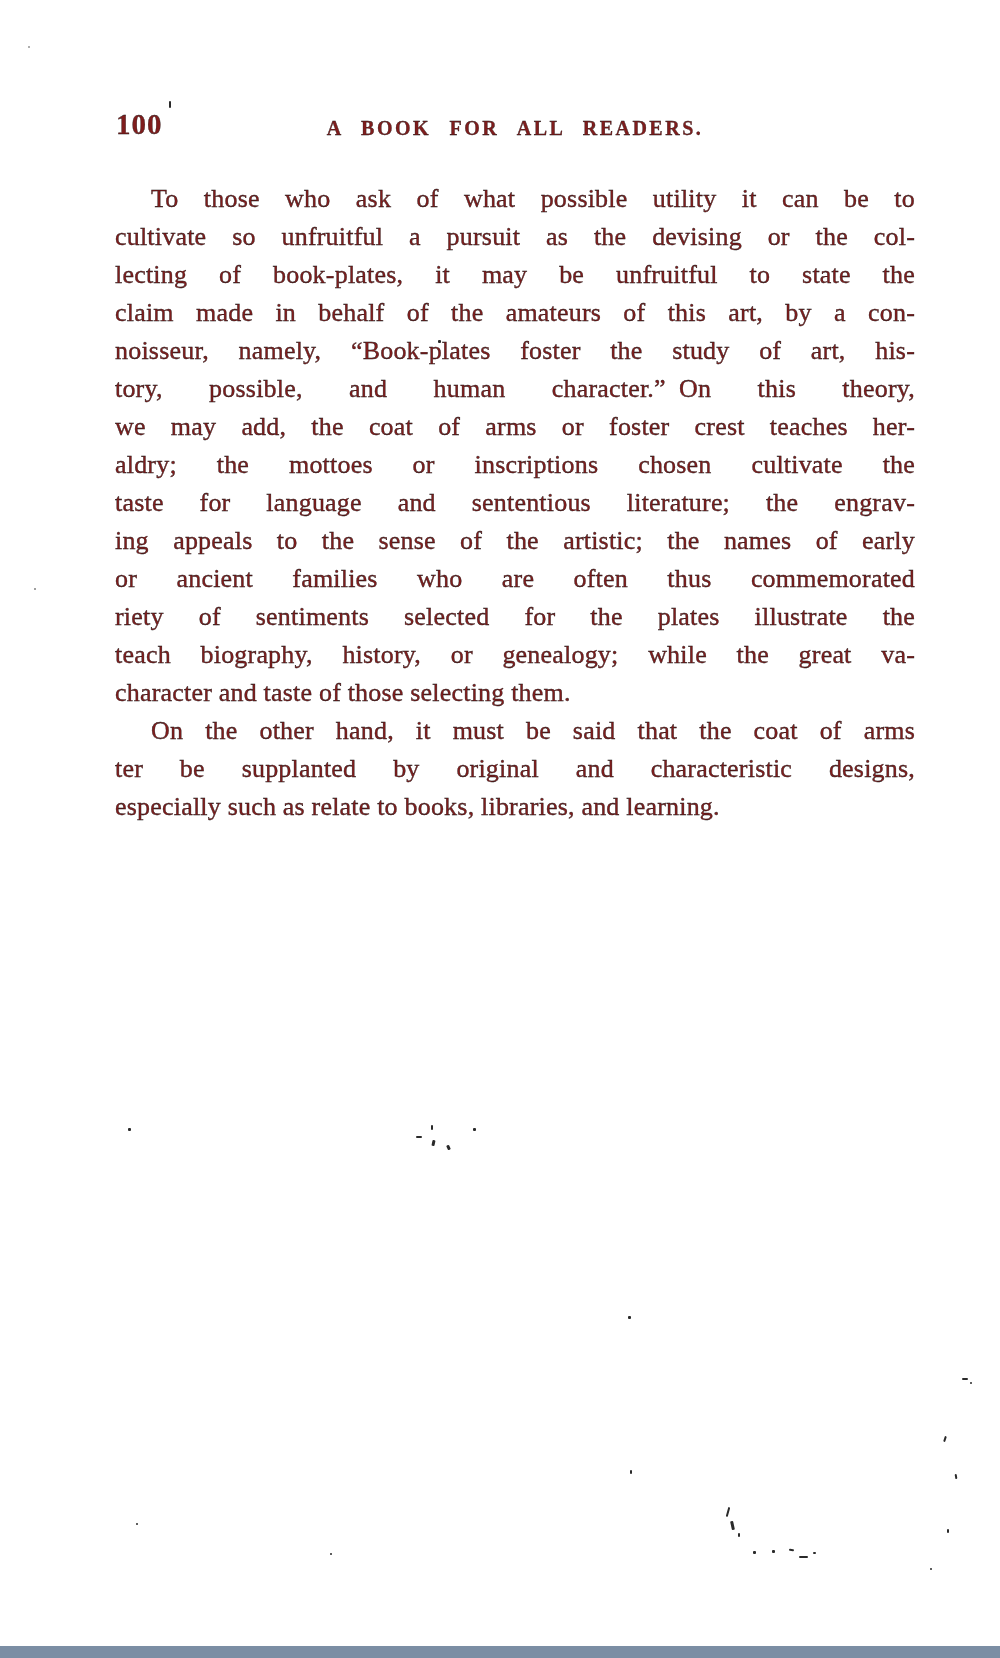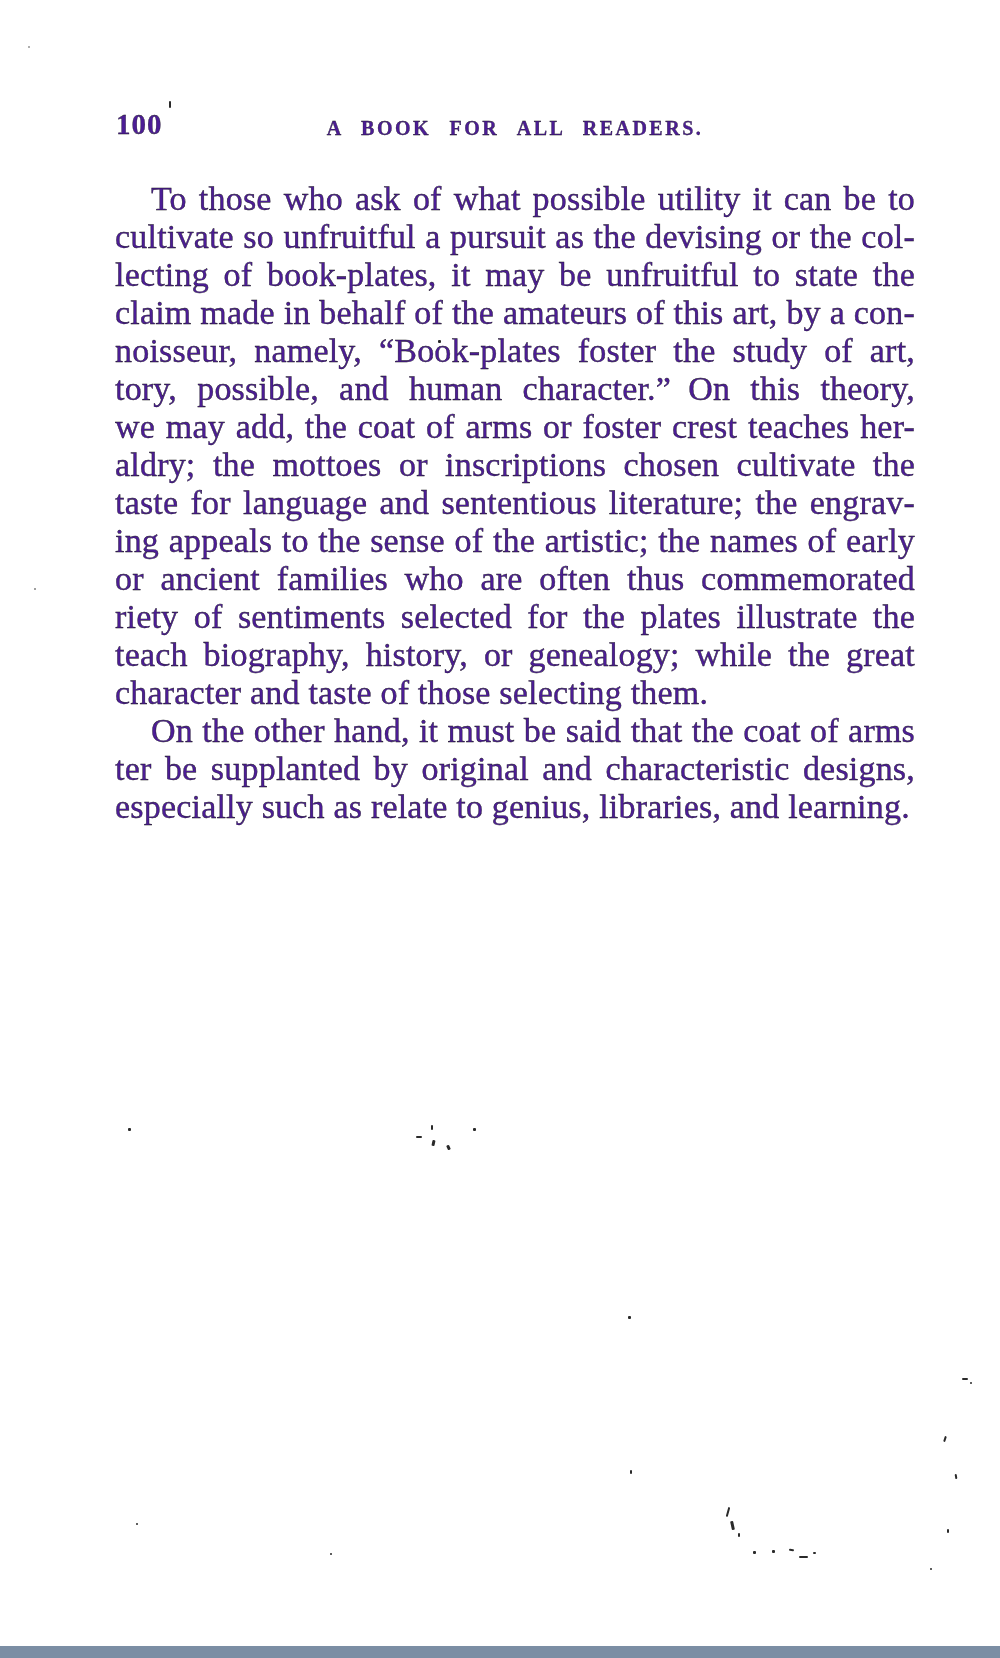--- a/index.html
+++ b/index.html
@@ -9,21 +9,21 @@
     width: 1000px;
     height: 1658px;
     overflow: hidden;
   }
   .page {
     position: relative;
     width: 1000px;
     height: 1658px;
     background: #ffffff;
     font-family: "Liberation Serif", "DejaVu Serif", serif;
-    color: #4c1d95;
+    color: #7f1d1d;
   }
   .pagenum {
     position: absolute;
     left: 116px;
     top: 108px;
     font-size: 29px;
     font-weight: 700;
     letter-spacing: 1px;
     -webkit-text-stroke: 0.3px #141414;
   }
@@ -41,21 +41,21 @@
   }
   .body-block {
     position: absolute;
     left: 115px;
     top: 180px;
     width: 800px;
   }
   .line {
     height: 38px;
     line-height: 38px;
-    font-size: 34px;
+    font-size: 26px;
     letter-spacing: 0.2px;
     white-space: normal;
     overflow: hidden;
     -webkit-text-stroke: 0.35px #141414;
   }
   .line.j {
     text-align: justify;
   }
   .line.j::after {
     content: "";
@@ -97,21 +97,21 @@
     <div class="line j">we may add, the coat of arms or foster crest teaches her-</div>
     <div class="line j">aldry; the mottoes or inscriptions chosen cultivate the</div>
     <div class="line j">taste for language and sententious literature; the engrav-</div>
     <div class="line j">ing appeals to the sense of the artistic; the names of early</div>
     <div class="line j">or ancient families who are often thus commemorated</div>
     <div class="line j">riety of sentiments selected for the plates illustrate the</div>
     <div class="line j">teach biography, history, or genealogy; while the great va-</div>
     <div class="line">character and taste of those selecting them.</div>
     <div class="line j indent">On the other hand, it must be said that the coat of arms</div>
     <div class="line j">ter be supplanted by original and characteristic designs,</div>
-    <div class="line">especially such as relate to genius, libraries, and learning.</div>
+    <div class="line">especially such as relate to books, libraries, and learning.</div>
   </div>
 
   <div class="spk" style="left:169px;top:101px;width:2px;height:7px;"></div>
   <div class="spk" style="left:438px;top:340px;width:3px;height:3px;"></div>
   <div class="spk" style="left:28px;top:46px;width:2px;height:2px;opacity:.5;"></div>
   <div class="spk" style="left:34px;top:588px;width:2px;height:2px;opacity:.6;"></div>
   <div class="spk" style="left:128px;top:1128px;width:3px;height:3px;"></div>
   <div class="spk" style="left:416px;top:1136px;width:6px;height:2px;"></div>
   <div class="spk" style="left:431px;top:1125px;width:2px;height:5px;"></div>
   <div class="spk" style="left:432px;top:1140px;width:3px;height:6px;transform:rotate(12deg);"></div>

